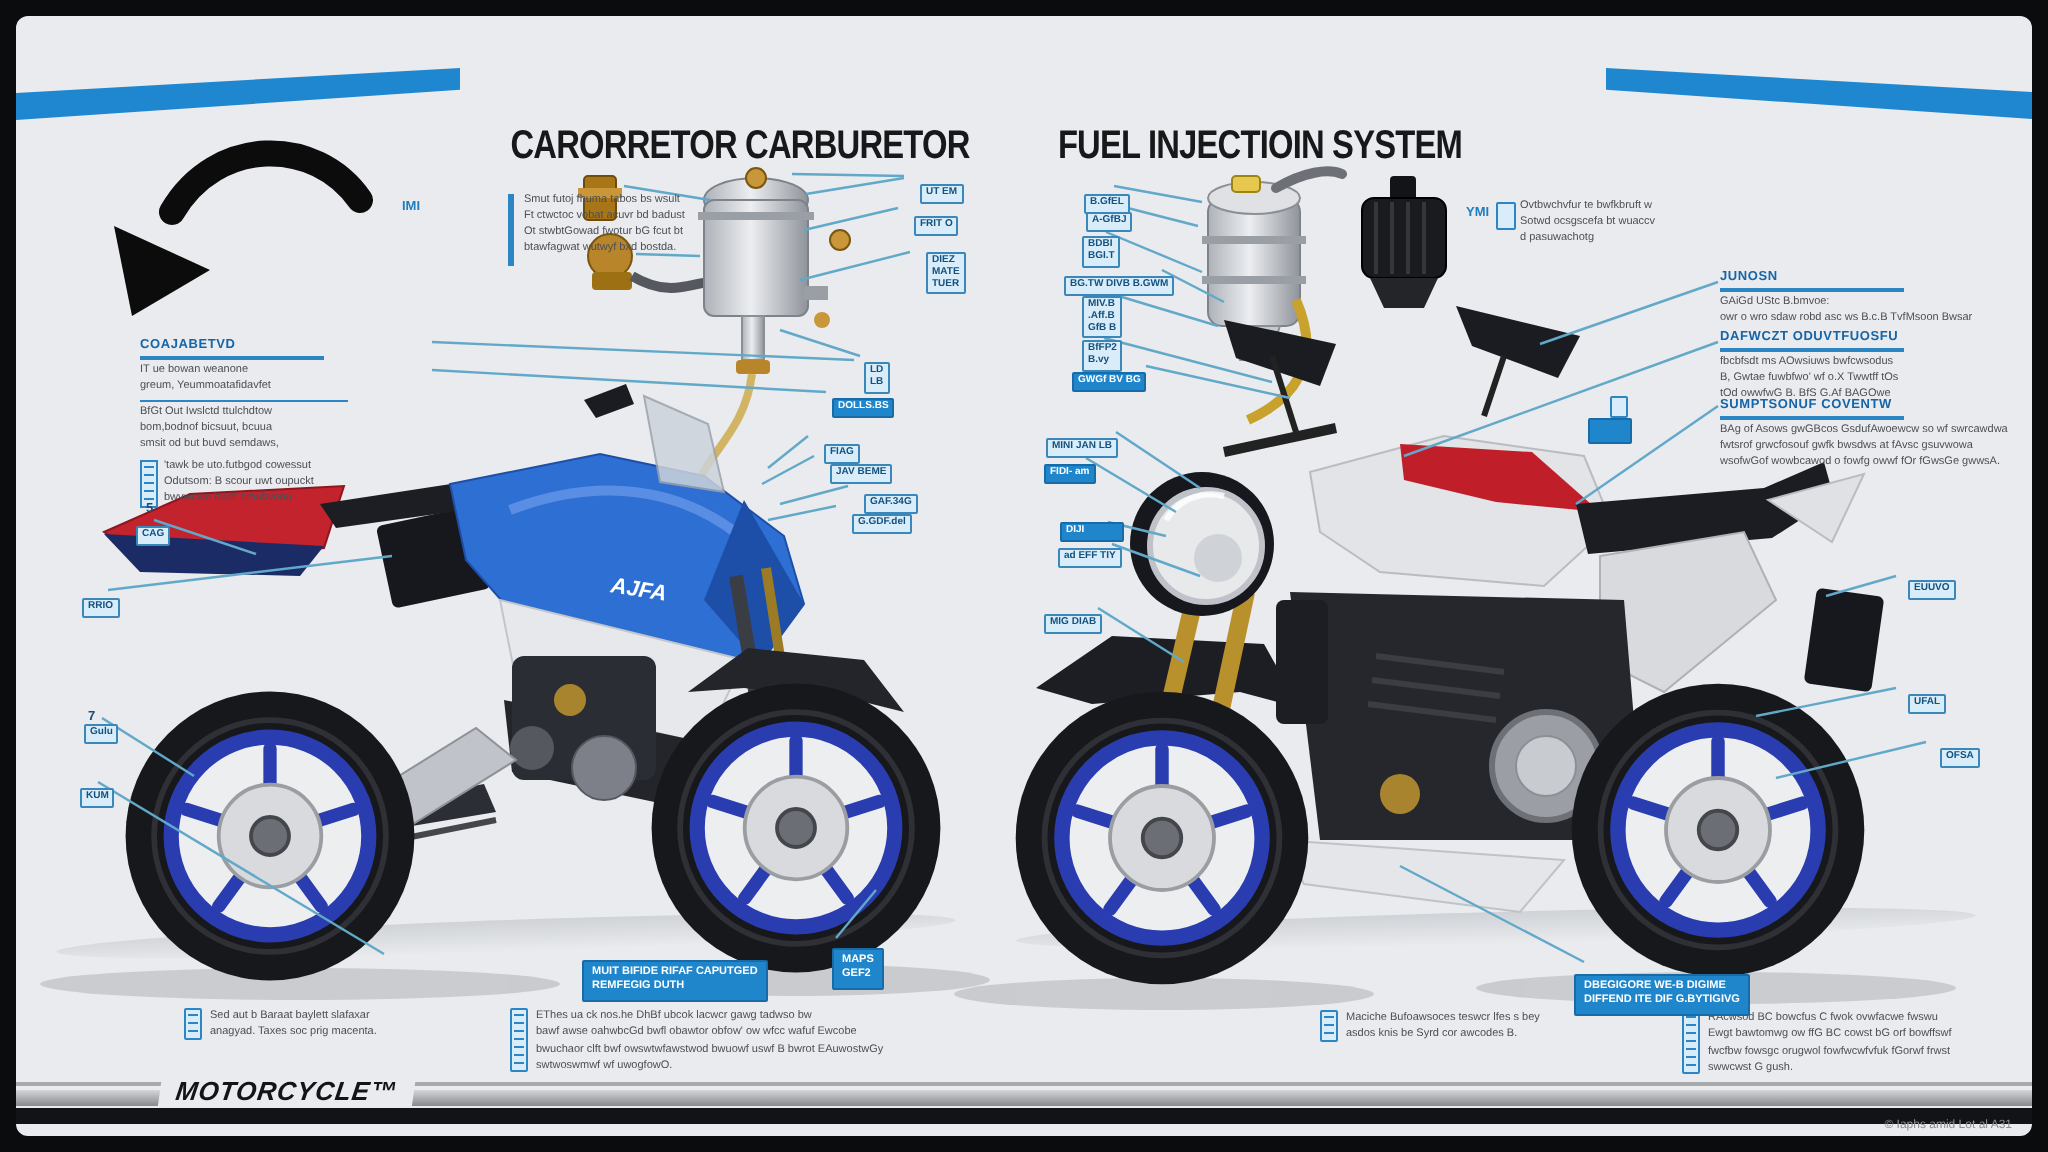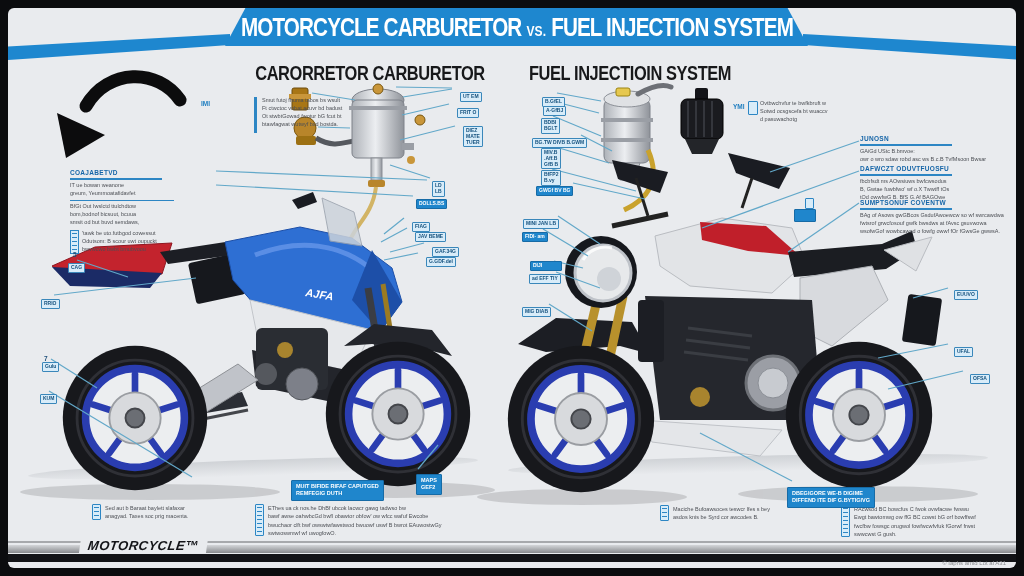--- a/index.html
+++ b/index.html
@@ -240,27 +240,20 @@
       <line x1="549" y1="304" x2="592" y2="331"></line>
       <line x1="948" y1="288" x2="913" y2="298"></line>
       <line x1="948" y1="344" x2="878" y2="358"></line>
       <line x1="963" y1="371" x2="888" y2="389"></line>
       <line x1="792" y1="481" x2="700" y2="433"></line>
     </g>
   </svg>
 
   <div class="wing l"></div>
   <div class="wing r"></div>
-  <div class="banner-box">
-    <div class="banner-inner">
-      <span class="big">MOTORCYCLE CARBURETOR</span>
-      <span class="vs">VS.</span>
-      <span class="big">FUEL INJECTION SYSTEM</span>
-    </div>
-  </div>
 
   <div class="sec-title" style="left:362px;">CARORRETOR CARBURETOR</div>
   <div class="sec-title" style="left:622px;">FUEL INJECTIOIN SYSTEM</div>
 
   <div class="tag" style="left:193px;top:92px;">IMI</div>
   <div class="vbar" style="left:246px;top:89px;height:36px;"></div>
   <div class="gib" style="left:254px;top:89px;width:92px;">
     <div>Smut futoj fhuma tabos bs wsult</div>
     <div>Ft ctwctoc vobat acuvr bd badust</div>
     <div>Ot stwbtGowad fwotur bG fcut bt</div>

